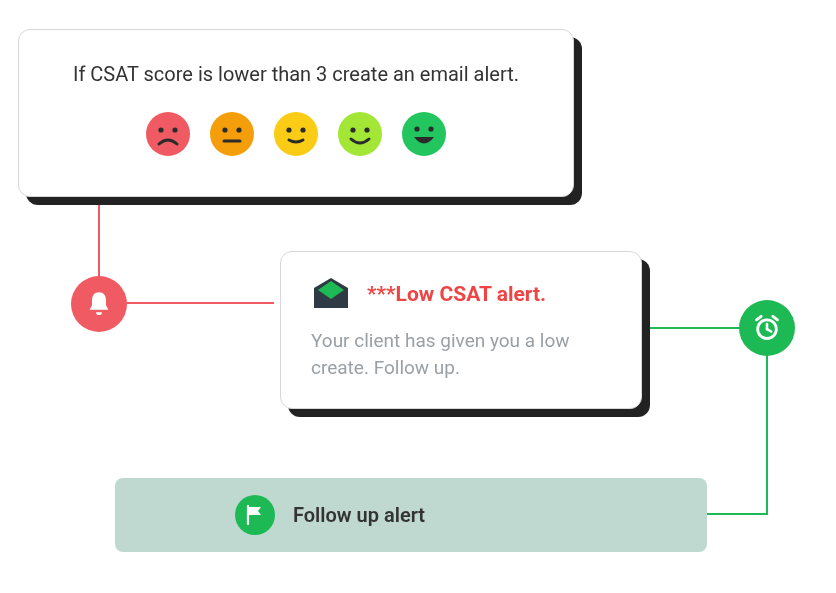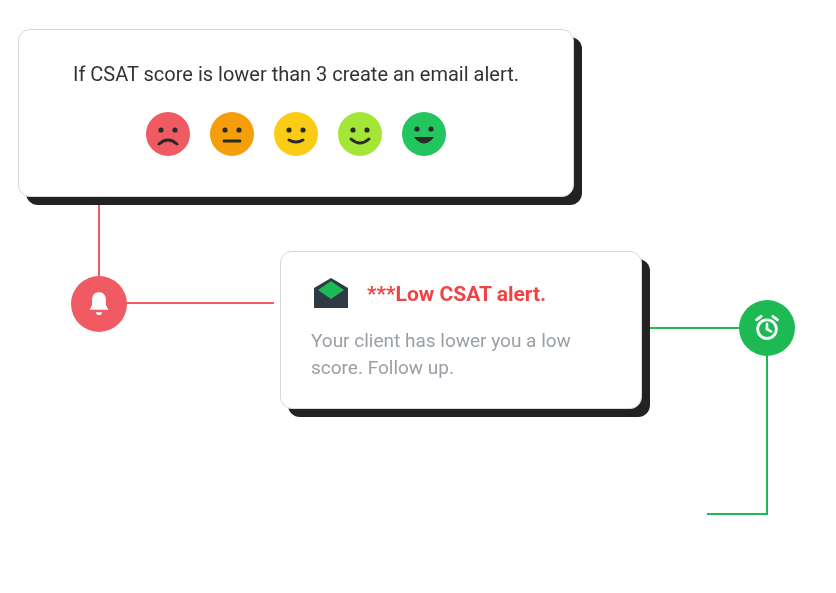--- a/index.html
+++ b/index.html
@@ -126,23 +126,32 @@
 
   <div class="card2-shadow"></div>
   <div class="card2">
     <div class="card2-header">
       <svg class="env-icon" viewBox="0 0 40 32">
         <polygon points="3,10 20,0 37,10 37,30 3,30" fill="#2f3a44"></polygon>
         <polygon points="7,12 20,3 33,12 20,21" fill="#1db954"></polygon>
       </svg>
       <div class="card2-title">***Low CSAT alert.</div>
     </div>
-    <div class="card2-body">Your client has lower you a low score. Follow up.</div>
+    <div class="card2-body">Your client has given you a low create. Follow up.</div>
   </div>
 
+  <div class="card3">
+    <div class="flag-badge">
+      <svg viewBox="0 0 18 20">
+        <path d="M2 1 L2 19" stroke="#fff" stroke-width="2.2" stroke-linecap="round"></path>
+        <path d="M3 2 L15 2 L12 6 L15 10 L3 10 Z" fill="#fff"></path>
+      </svg>
+    </div>
+    <div class="card3-title">Follow up alert</div>
+  </div>
 
   <div class="badge badge-bell">
     <svg viewBox="0 0 24 24">
       <path d="M12 2 C8 2 6 5 6 9 L6 13 L4 17 L20 17 L18 13 L18 9 C18 5 16 2 12 2 Z" fill="#fff"></path>
       <path d="M9.5 19 A2.5 2.5 0 0 0 14.5 19 Z" fill="#fff"></path>
     </svg>
   </div>
   <div class="badge badge-clock">
     <svg viewBox="0 0 24 24">
       <circle cx="12" cy="13" r="8" fill="none" stroke="#fff" stroke-width="2.4"></circle>

